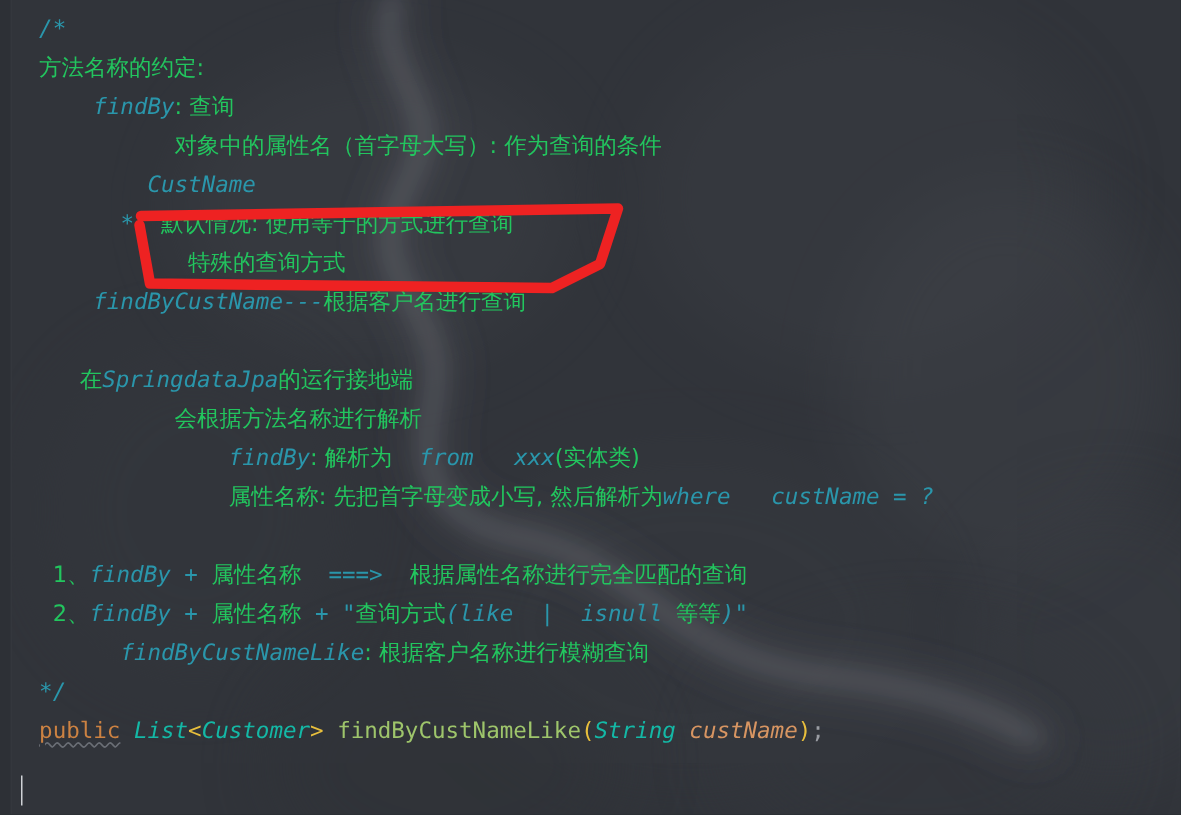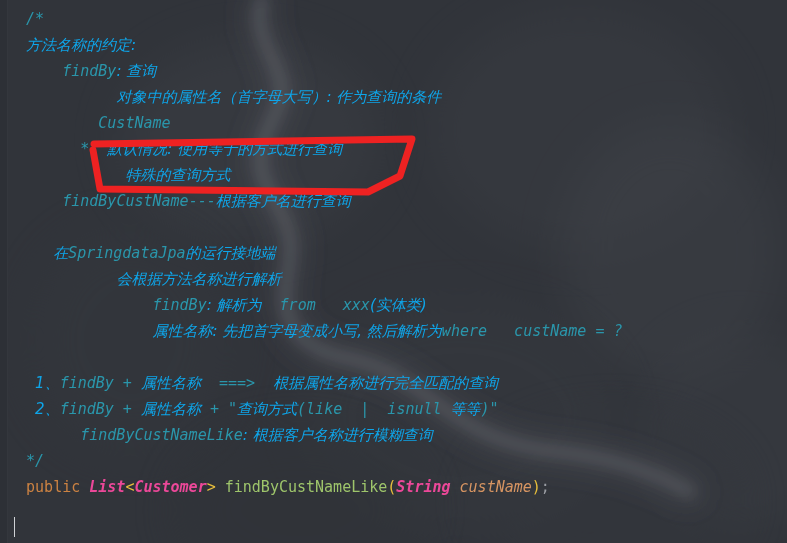--- a/index.html
+++ b/index.html
@@ -56,38 +56,39 @@
     font-size: 15px;
     line-height: 26px;
     white-space: pre;
     letter-spacing: 0px;
   }
   .ln {
     height: 26px;
     padding-left: 8px;
     white-space: pre;
   }
-  .cmt-cjk   { color: #0ea5e9; font-style: italic; font-family: "DejaVu Sans", "Liberation Sans", sans-serif; font-size: 15px; }
+  .cmt-cjk   { color: #22c55e; font-family: "DejaVu Sans", "Liberation Sans", sans-serif; font-size: 15px; }
   .cmt-mono  { color: #2a96ab; font-style: italic; }
 
   
   .kw     { color: #cc8242; }
-  .type   { color: #ec4899; font-style: italic; font-weight: bold; }
+  .type   { color: #14b8a6; font-style: italic; }
   .punct  { color: #e8bf3c; }
   .method { color: #9ec56b; }
   .param  { color: #d79562; font-style: italic; }
   .plain  { color: #9a9da3; }
 
   .wavy {
     text-decoration-style: wavy;
     text-decoration-color: #3f8fb8;
     text-decoration-thickness: 1px;
     text-underline-offset: 2px;
   }
   .wavy-gray {
+    text-decoration: underline;
     text-decoration-style: wavy;
     text-decoration-color: #6b6f76;
     text-decoration-thickness: 1px;
     text-underline-offset: 2px;
     margin-top: 16px;
   }
 
   
   #annotation {
     position: absolute;

